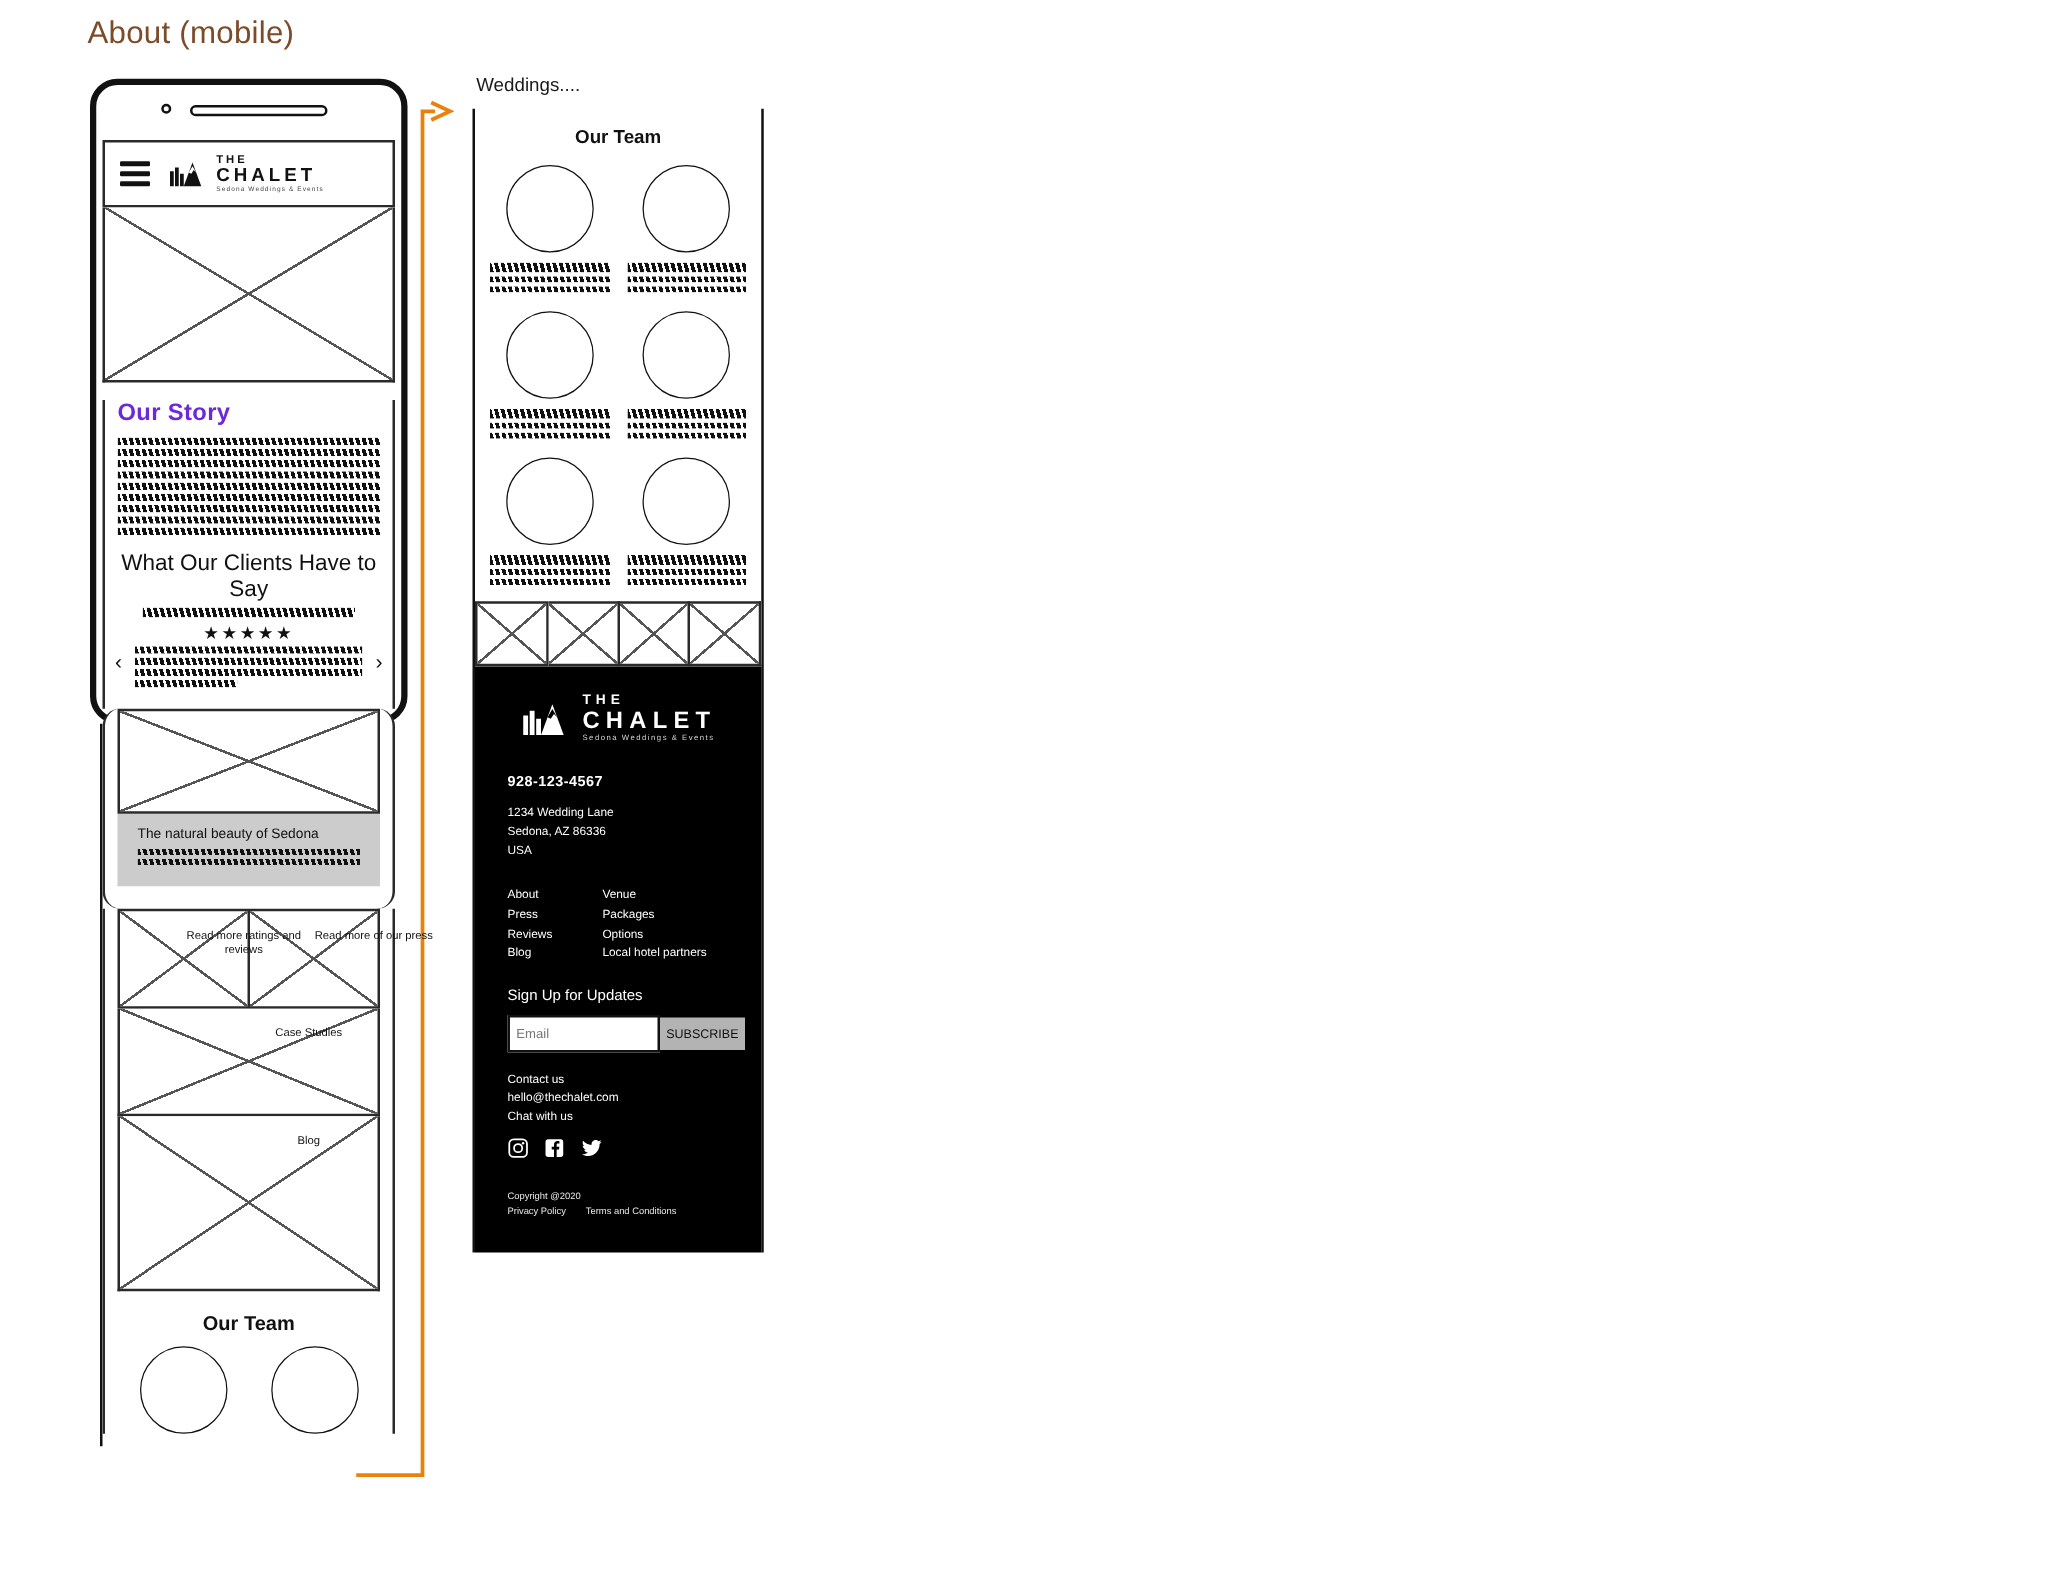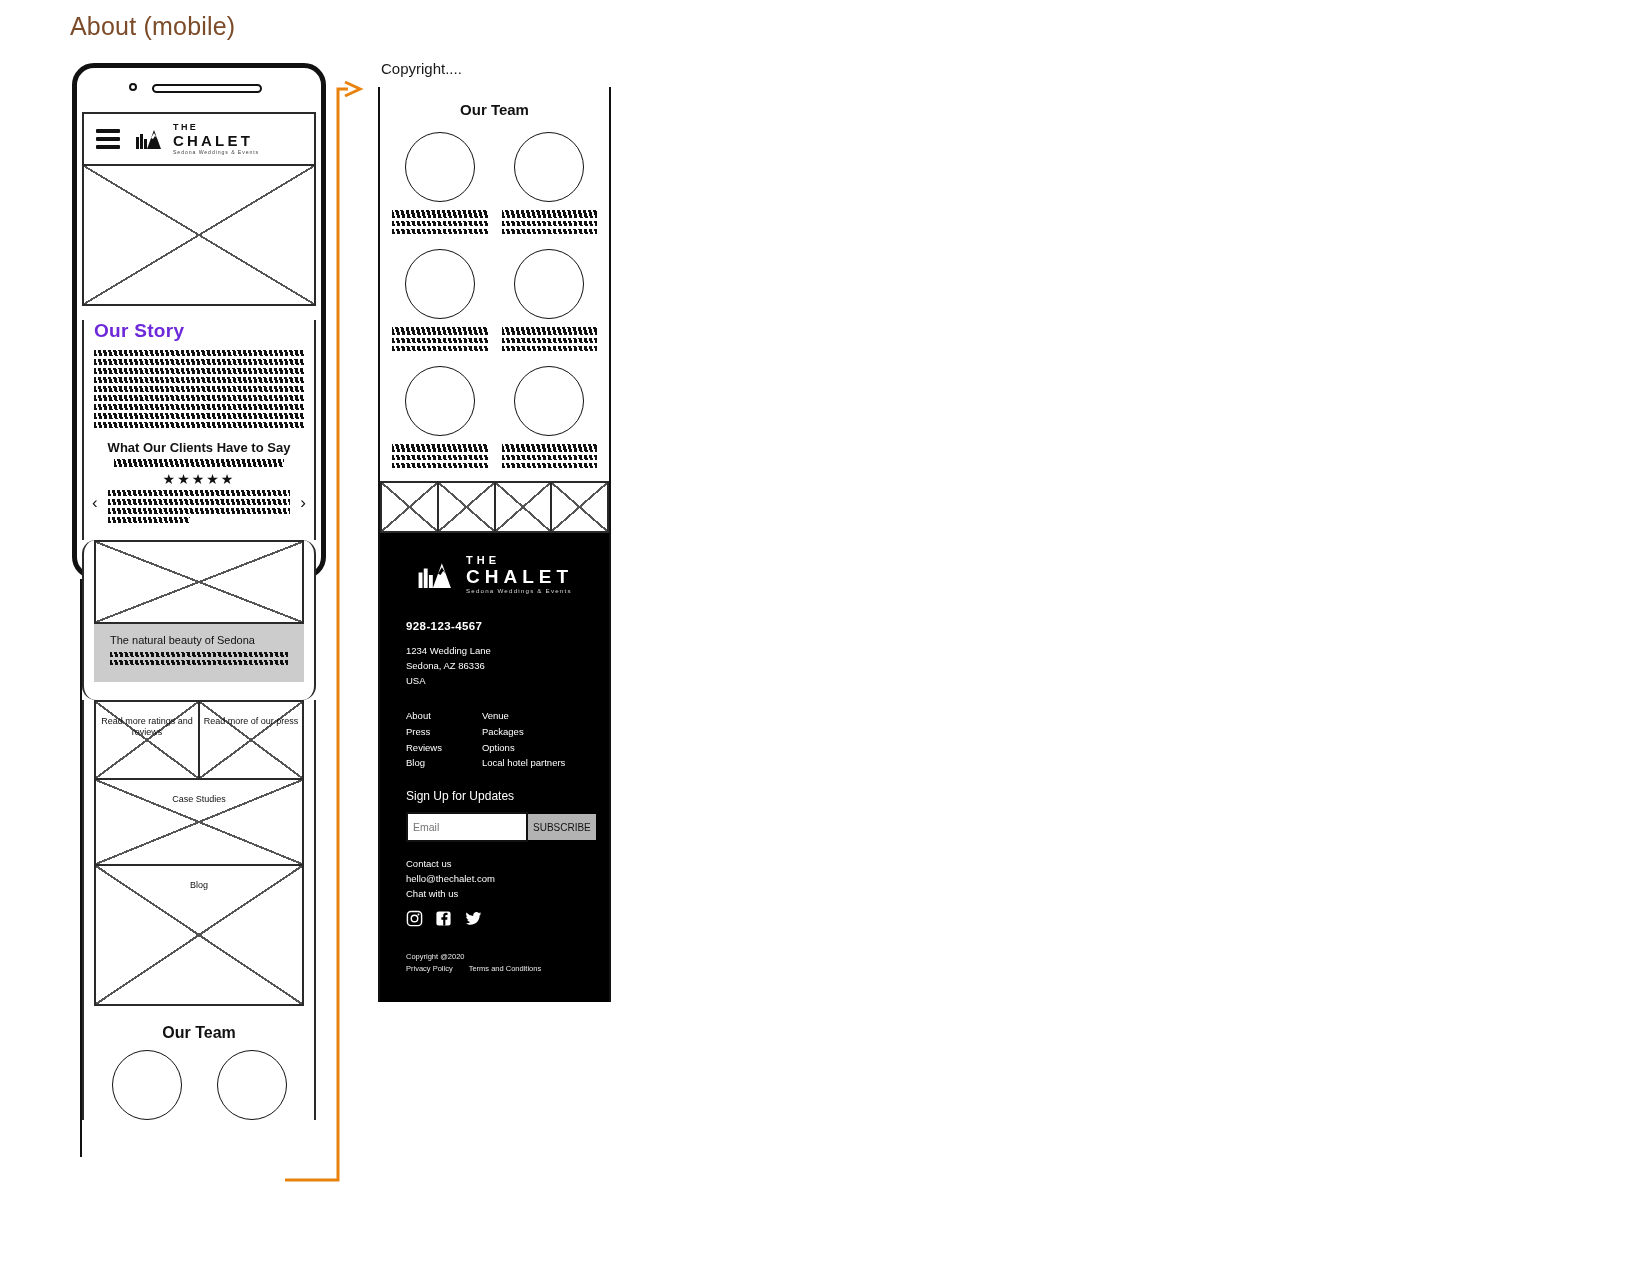--- a/index.html
+++ b/index.html
@@ -66,25 +66,26 @@
   .xbox::before {
     background-image: linear-gradient(to top right, transparent calc(50% - 1px), #555 calc(50% - 1px), #555 calc(50% + 1px), transparent calc(50% + 1px));
   }
   .xbox::after {
     background-image: linear-gradient(to bottom right, transparent calc(50% - 1px), #555 calc(50% - 1px), #555 calc(50% + 1px), transparent calc(50% + 1px));
   }
   .xbox > .xlabel {
     position: relative; z-index: 2; display:block; width:100%;
     text-align:center; font-size: 9px; color:#111; padding-top: 14px;
     line-height: 1.25;
+    margin-left: 48px;
   }
 
   .sec { border-left: 2px solid #2a2a2a; border-right: 2px solid #2a2a2a; padding: 0 10px; background:#fff;}
   h2.blk { font-size: 19px; font-weight: 600; margin: 14px 0 8px 0; color:#6d28d9; letter-spacing:.3px;}
-  h3.ctr { font-size: 13px; font-weight: 700; text-align:center; margin: 12px 0 4px 0; color:#111;}
+  h3.ctr { font-size: 18px; font-weight: 400; text-align:center; margin: 12px 0 4px 0; color:#111;}
 
   
   .sq { height: 6px; margin: 3px 0; background:#111;
         -webkit-mask-image: repeating-linear-gradient(75deg,#000 0 3px,transparent 3px 5px);
         mask-image: repeating-linear-gradient(75deg,#000 0 3px,transparent 3px 5px);}
   .sq.b { height: 8px; }
   .sq.s { height: 5px; }
 
   .stars { text-align:center; font-size: 14px; letter-spacing: 2px; color:#111; }
   .carousel { position: relative; }
@@ -233,21 +234,21 @@
         <span class="xlabel">Blog</span>
       </div>
       <h3 class="ctr" style="font-size:16px;font-weight:600;margin:18px 0 8px 0;">Our Team</h3>
       <div style="display:flex;justify-content:space-around;">
         <div class="avatar" style="margin:0;"></div>
         <div class="avatar" style="margin:0;"></div>
       </div>
     </div>
   </div>
 
-  <div class="cont-label">Copyright....</div>
+  <div class="cont-label">Weddings....</div>
 
   <div class="panel">
     <h3 class="ctr" style="font-size:15px;font-weight:600;margin:14px 0 2px 0;">Our Team</h3>
 
     <div class="team-grid">
       <div class="team-card">
         <div class="avatar"></div>
         <div class="sq b"></div>
           <div class="sq s"></div>
           <div class="sq s"></div>

